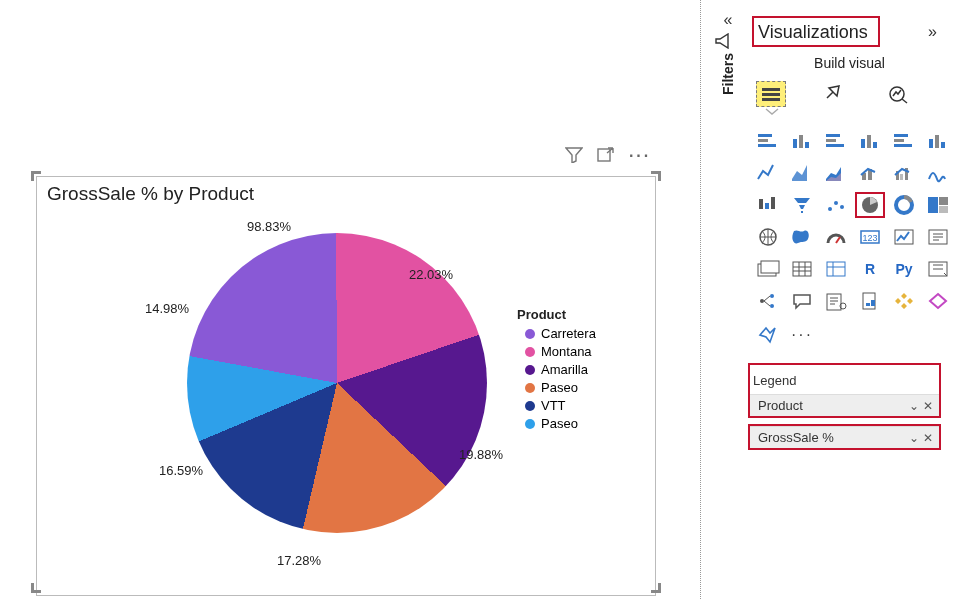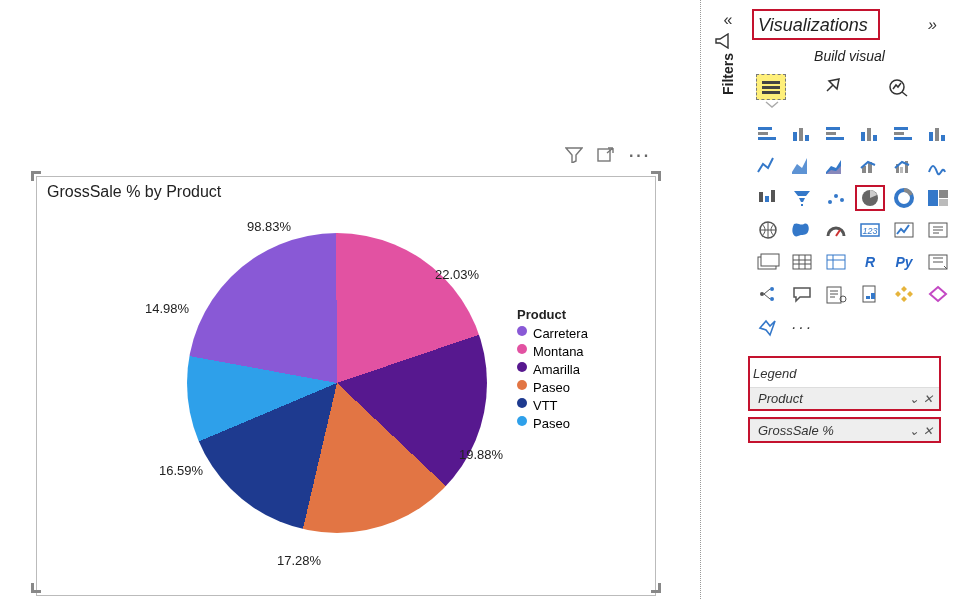--- a/index.html
+++ b/index.html
@@ -3,21 +3,21 @@
 <meta charset="utf-8">
 <style>
   * { box-sizing: border-box; font-family: "Segoe UI", Arial, sans-serif; }
   body { margin:0; background:#fff; width:954px; height:599px; overflow:hidden; position:relative;}
   .canvas { position:absolute; left:0; top:0; width:700px; height:599px; }
   .divider { position:absolute; left:700px; top:0; width:0; height:599px; border-right:1px dotted #999;}
   .filters-tab { position:absolute; left:714px; top:11px; width:28px; }
   .filters-tab .collapse { text-align:center; font-size:16px; color:#333;}
   .filters-tab .mega   { font-size:16px; display:block; text-align:center; margin-top:4px;}
   .filters-tab .vtext  { writing-mode:vertical-rl; transform:rotate(180deg); font-size:14px; font-weight:600; color:#222; margin:4px auto 0; }
-  .panel { position:absolute; left:742px; top:3px; width:205px;font-style:italic; }
+  .panel { position:absolute; left:742px; top:10px; width:205px; }
   .hdr   { display:flex; align-items:center; justify-content:space-between; padding:6px 6px 6px 10px;}
   .hdr .title { border:2px solid #c4122e; padding:4px 10px 2px 4px; font-size:18px; color:#222; font-weight:400;}
   .hdr .expand{ font-size:16px; color:#333; padding:4px;}
   .sub   { font-size:14px; padding:2px 0 6px 10px; color:#222;text-align:center;}
   .modebar { display:flex; gap:34px; justify-content:flex-start; padding:4px 0 0 14px; }
   .modebtn { width:30px; height:26px; display:flex; align-items:center; justify-content:center; }
   .modebtn.sel { border:1px dashed #7a7a7a; background:#feef7a; }
   .caret-row { padding:0 0 0 22px; color:#888; height:14px;}
   .gallery { display:grid; grid-template-columns:repeat(6,28px); gap:8px 6px; padding:8px 0 8px 12px; }
   .gcell { width:28px; height:24px; display:flex; align-items:center; justify-content:center; color:#3a3a3a;}
@@ -30,25 +30,25 @@
   .fw-val  { display:flex; align-items:center; justify-content:space-between; background:#eee; font-size:13px; color:#333; padding:3px 6px 3px 8px; border-top:1px solid #ddd;}
   .fw-val .ctl { display:flex; gap:4px; color:#555; font-size:12px;}
   .details { border-top:1px solid #ddd; margin:16px 6px 0 6px; padding:10px 8px 4px 8px; font-size:13px; color:#333;}
   
   .tile { position:absolute; left:36px; top:176px; width:620px; height:420px; border:1px solid #bbb;}
   .sel-l{ position:absolute; left:-6px; top:-6px; width:10px; height:10px; border-left:3px solid #888; border-top:3px solid #888;}
   .sel-r{ position:absolute; right:-6px; top:-6px; width:10px; height:10px; border-right:3px solid #888; border-top:3px solid #888;}
   .sel-bl{ position:absolute; left:-6px; bottom:2px; width:10px; height:10px; border-left:3px solid #888; border-bottom:3px solid #888;}
   .sel-br{ position:absolute; right:-6px; bottom:2px; width:10px; height:10px; border-right:3px solid #888; border-bottom:3px solid #888;}
   .tile-hdr { position:absolute; right:4px; top:-30px; display:flex; gap:14px; color:#666;}
-  .tile-title{ position:absolute; left:10px; top:6px; font-size:16px; color:#222;}
+  .tile-title{ position:absolute; left:10px; top:6px; font-size:19px; color:#222;}
   .pie { position:absolute; left:150px; top:56px; width:300px; height:300px; border-radius:50%;}
   .legend { position:absolute; left:480px; top:130px; font-size:13px;}
   .legend .lh{ font-weight:700; font-size:13px; margin-bottom:4px; color:#222;}
-  .legend .li{ display:flex; gap:6px; margin:3px 0;}
+  .legend .li{ display:flex; align-items:center; gap:6px; margin:3px 8px;}
   .legend .sw{ width:10px; height:10px; border-radius:50%;}
   .dlabel{ position:absolute; font-size:13px; color:#222; white-space:nowrap;}
   svg{display:block;}
 </style>
 </head>
 <body>
 
 <div class="canvas">
   <div class="tile">
     <div class="sel-l"></div>
@@ -64,21 +64,21 @@
       <span>
         <svg width="18" height="16">
             <rect x="1" y="2" width="12" height="12" fill="none" stroke="#777" stroke-width="1.4"></rect>
             <path d="M10 6l6-5M16 1v5M16 1h-5" fill="none" stroke="#777" stroke-width="1.4"></path>
           </svg>
       </span>
       <span style="letter-spacing:2px;font-weight:700">···</span>
     </div>
     <div class="tile-title">GrossSale % by Product</div>
     <div class="pie" id="pie" style="background: conic-gradient(from -79.654deg, rgb(137, 89, 214) 0deg, rgb(137, 89, 214) 79.308deg, rgb(226, 82, 162) 79.308deg, rgb(226, 82, 162) 150.876deg, rgb(87, 24, 143) 150.876deg, rgb(87, 24, 143) 213.084deg, rgb(226, 117, 68) 213.084deg, rgb(226, 117, 68) 272.808deg, rgb(30, 58, 143) 272.808deg, rgb(30, 58, 143) 326.736deg, rgb(46, 160, 234) 326.736deg, rgb(46, 160, 234) 360deg);"></div>
-    <div class="dlabel" style="left:372px; top:90px;margin-left:26px;">22.03%</div>
+    <div class="dlabel" style="left:372px; top:90px;">22.03%</div>
     <div class="dlabel" style="left:422px; top:270px;">19.88%</div>
     <div class="dlabel" style="left:240px; top:376px;">17.28%</div>
     <div class="dlabel" style="left:122px; top:286px;">16.59%</div>
     <div class="dlabel" style="left:108px; top:124px;">14.98%</div>
     <div class="dlabel" style="left:210px; top:42px;">98.83%</div>
     <div class="legend">
       <div class="lh">Product</div>
       <div id="legend-items">
           <div class="li">
             <span class="sw" style="background:#8959d6"></span>

